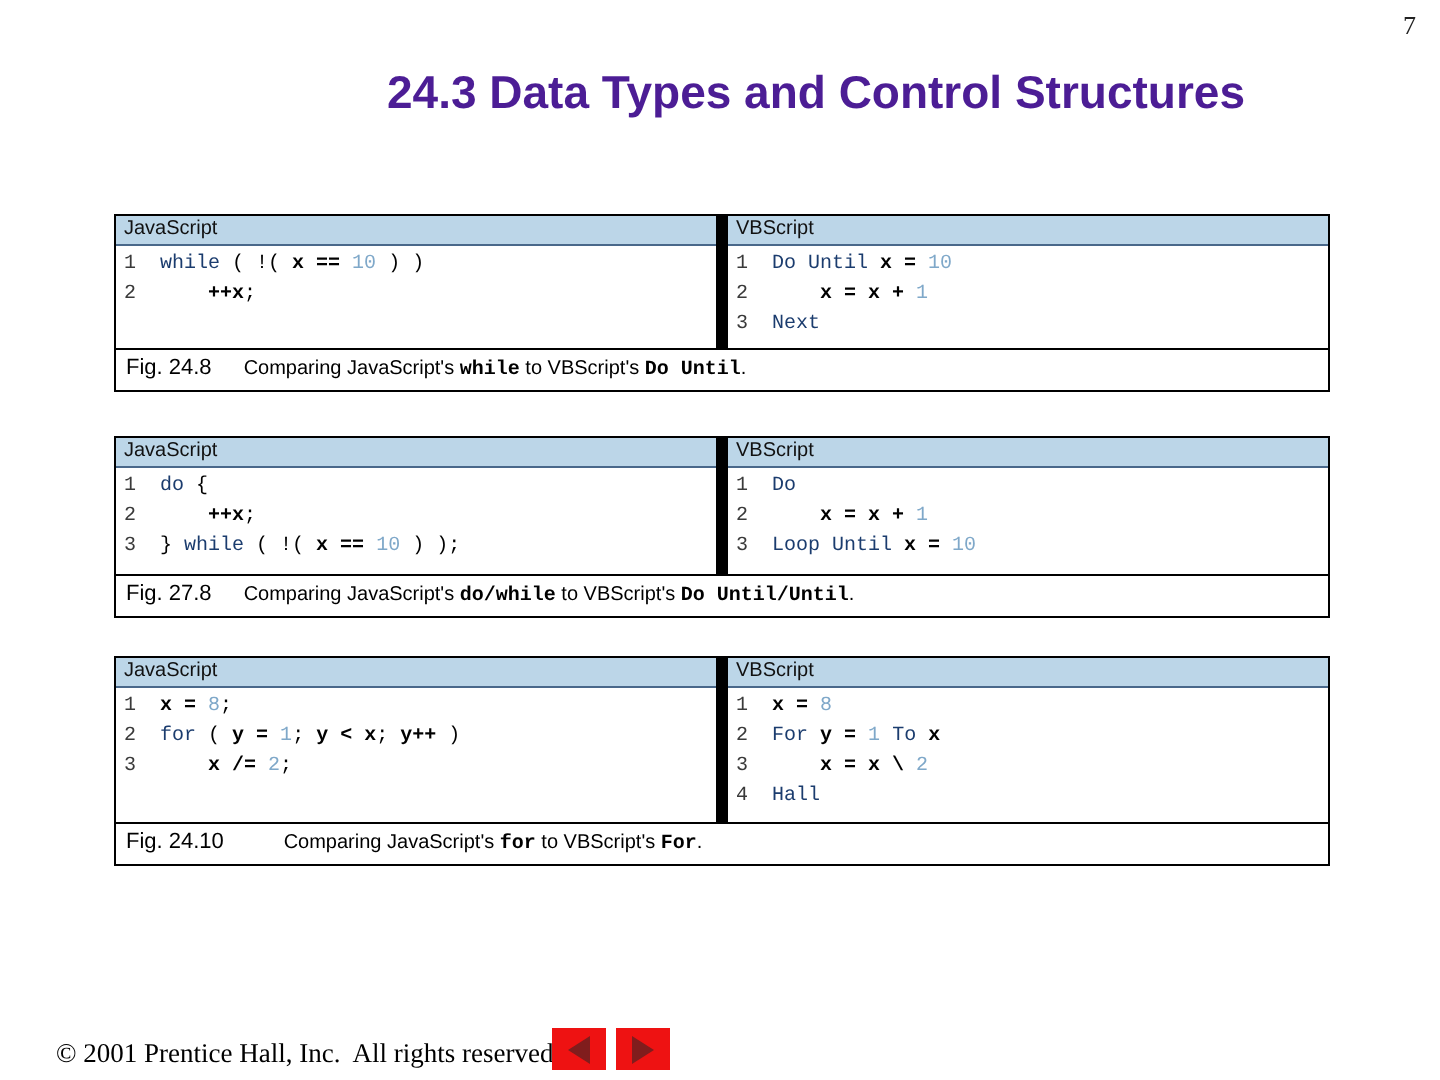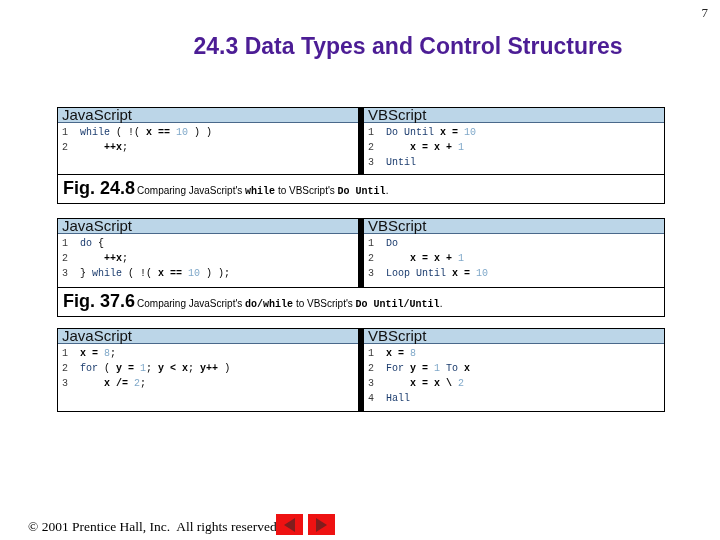--- a/index.html
+++ b/index.html
@@ -22,21 +22,21 @@
     position:absolute; left:57px; width:608px;
     border:1px solid #000; background:#fff; box-sizing:border-box;
   }
   #fig-0 { top:107px; }
   #fig-1 { top:218px; }
   #fig-2 { top:328px; }
   .fig-cols { display:flex; }
   .col { flex:1; min-width:0; }
   .col.right { border-left:6px solid #000000; }
   .col .hd {
-    background:#bcd6e8; font-size:15px; line-height:11px;
+    background:#bcd6e8; font-size:10px; line-height:11px;
     padding:1px 4px 2px; color:#111;
     border-bottom:1px solid #49688a;
   }
   .col .code { padding:2px 0 3px; }
   #fig-0 .code { min-height:46px; }
   #fig-1 .code { min-height:48px; }
   #fig-2 .code { min-height:62px; }
   .code-line {
     display:flex; white-space:pre;
     font-family:"Liberation Mono", monospace;
@@ -44,21 +44,21 @@
   }
   .ln { flex:none; width:18px; padding-left:4px; color:#3a3a3a; }
   .kw  { color:#1b3c6e; }
   .lit { color:#7fa8c9; }
   .b   { color:#000; font-weight:bold; }
   .p   { color:#000; }
   .fig-caption {
     border-top:1px solid #000; padding:3px 5px 4px;
     font-size:10px; color:#000;
   }
-  .flabel { font-weight:bold; font-size:18px; margin-right:2px; }
+  .flabel { font-weight:normal; font-size:11px; margin-right:16px; }
   .cap-code {
     font-family:"Liberation Mono", monospace;
     font-weight:bold; font-size:10px;
   }
   
   .copyright {
     position:absolute; left:28px; top:519px;
     font-family:"Liberation Serif", serif; font-size:13.5px; color:#000;
   }
   .nav-btn {
@@ -93,21 +93,21 @@
         <div class="code">
           <div class="code-line"><span class="ln">1</span><span class="kw">while</span><span class="p"> ( !( </span><span class="b">x == </span><span class="lit">10</span><span class="p"> ) )</span></div>
           <div class="code-line"><span class="ln">2</span><span class="p">    </span><span class="b">++x</span><span class="p">;</span></div>
         </div>
       </div>
       <div class="col right">
         <div class="hd">VBScript</div>
         <div class="code">
           <div class="code-line"><span class="ln">1</span><span class="kw">Do Until</span><span class="p"> </span><span class="b">x = </span><span class="lit">10</span></div>
           <div class="code-line"><span class="ln">2</span><span class="p">    </span><span class="b">x = x + </span><span class="lit">1</span></div>
-          <div class="code-line"><span class="ln">3</span><span class="kw">Until</span></div>
+          <div class="code-line"><span class="ln">3</span><span class="kw">Next</span></div>
         </div>
       </div>
     </div>
   <div class="fig-caption"><span class="flabel">Fig. 24.8</span><span>Comparing JavaScript's </span><span class="cap-code">while</span><span> to VBScript's </span><span class="cap-code">Do Until</span><span>.</span></div>
 </div>
 
 <div class="fig" id="fig-1">
   <div class="fig-cols">
       <div class="col">
         <div class="hd">JavaScript</div>
@@ -119,21 +119,21 @@
       </div>
       <div class="col right">
         <div class="hd">VBScript</div>
         <div class="code">
           <div class="code-line"><span class="ln">1</span><span class="kw">Do</span></div>
           <div class="code-line"><span class="ln">2</span><span class="p">    </span><span class="b">x = x + </span><span class="lit">1</span></div>
           <div class="code-line"><span class="ln">3</span><span class="kw">Loop Until</span><span class="p"> </span><span class="b">x = </span><span class="lit">10</span></div>
         </div>
       </div>
     </div>
-  <div class="fig-caption"><span class="flabel">Fig. 37.6</span><span>Comparing JavaScript's </span><span class="cap-code">do/while</span><span> to VBScript's </span><span class="cap-code">Do Until/Until</span><span>.</span></div>
+  <div class="fig-caption"><span class="flabel">Fig. 27.8</span><span>Comparing JavaScript's </span><span class="cap-code">do/while</span><span> to VBScript's </span><span class="cap-code">Do Until/Until</span><span>.</span></div>
 </div>
 
 <div class="fig" id="fig-2">
   <div class="fig-cols">
       <div class="col">
         <div class="hd">JavaScript</div>
         <div class="code">
           <div class="code-line"><span class="ln">1</span><span class="b">x = </span><span class="lit">8</span><span class="p">;</span></div>
           <div class="code-line"><span class="ln">2</span><span class="kw">for</span><span class="p"> ( </span><span class="b">y = </span><span class="lit">1</span><span class="p">; </span><span class="b">y &lt; x</span><span class="p">; </span><span class="b">y++</span><span class="p"> )</span></div>
           <div class="code-line"><span class="ln">3</span><span class="p">    </span><span class="b">x /= </span><span class="lit">2</span><span class="p">;</span></div>
@@ -142,20 +142,21 @@
       <div class="col right">
         <div class="hd">VBScript</div>
         <div class="code">
           <div class="code-line"><span class="ln">1</span><span class="b">x = </span><span class="lit">8</span></div>
           <div class="code-line"><span class="ln">2</span><span class="kw">For</span><span class="p"> </span><span class="b">y = </span><span class="lit">1</span><span class="p"> </span><span class="kw">To</span><span class="p"> </span><span class="b">x</span></div>
           <div class="code-line"><span class="ln">3</span><span class="p">    </span><span class="b">x = x \ </span><span class="lit">2</span></div>
           <div class="code-line"><span class="ln">4</span><span class="kw">Hall</span></div>
         </div>
       </div>
     </div>
+  <div class="fig-caption"><span class="flabel">Fig. 24.10</span><span>&nbsp;&nbsp;&nbsp;&nbsp;&nbsp;Comparing JavaScript's </span><span class="cap-code">for</span><span> to VBScript's </span><span class="cap-code">For</span><span>.</span></div>
 </div>
 
 <div class="copyright">© 2001 Prentice Hall, Inc.&nbsp; All rights reserved.</div>
 
 <button class="nav-btn" id="btn-back">
   <span class="tri-left"></span>
 </button>
 <button class="nav-btn" id="btn-fwd">
   <span class="tri-right"></span>
 </button>

